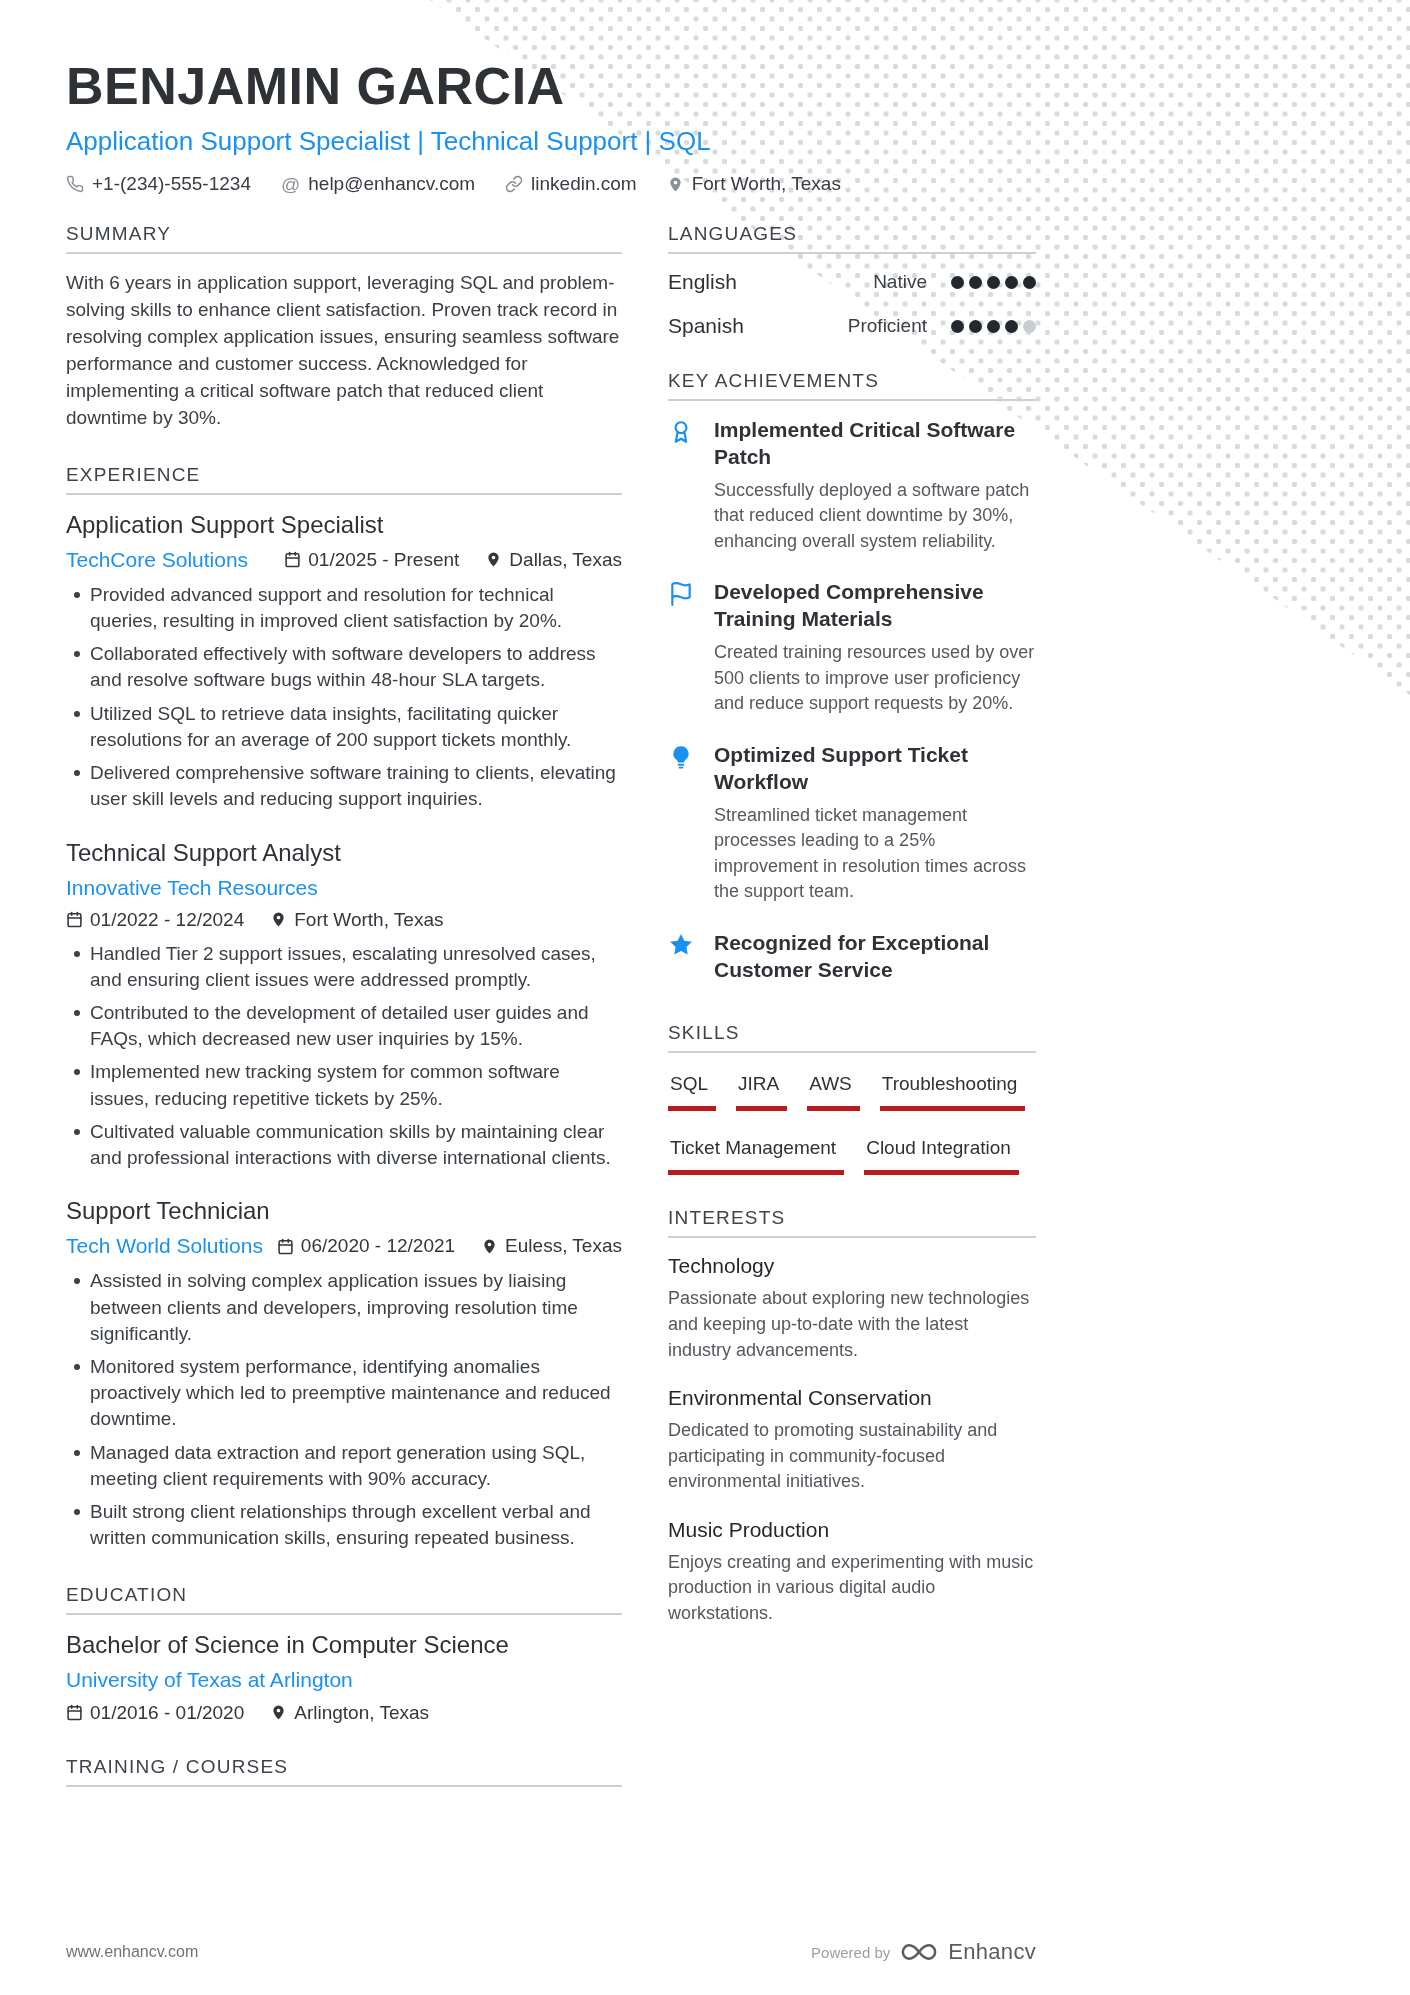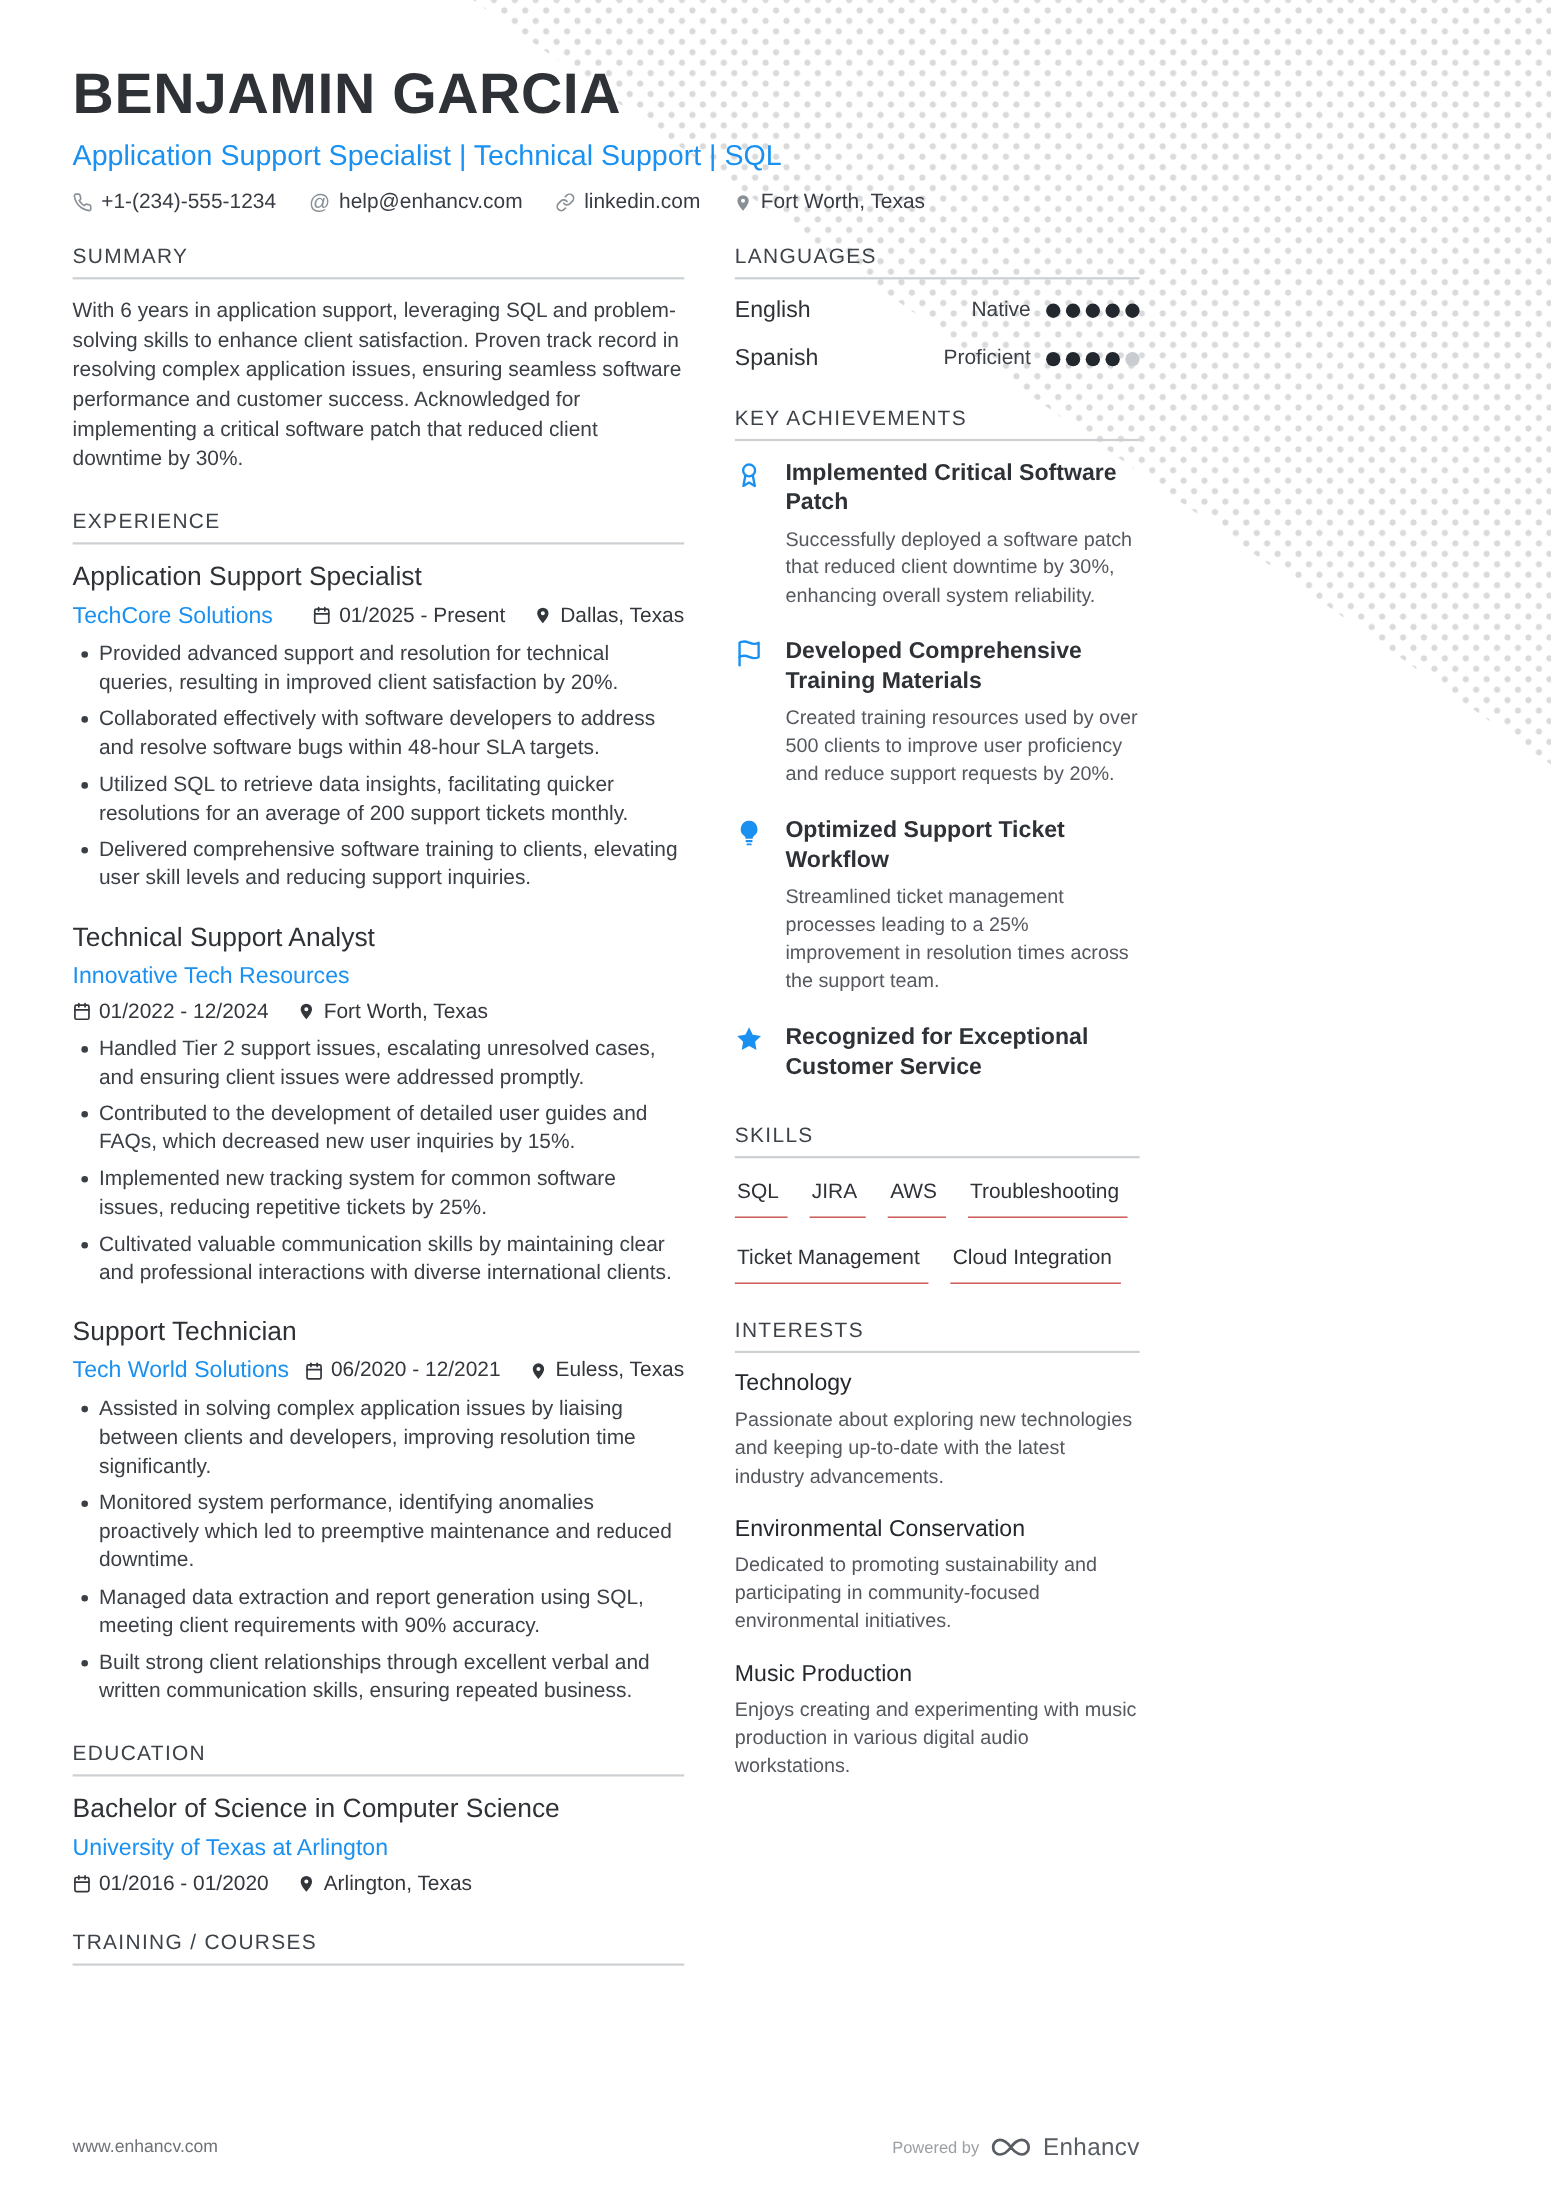--- a/index.html
+++ b/index.html
@@ -71,34 +71,34 @@
   .school { font-size:21px; color:#1a91f0; margin-bottom:10px; }
 
   
   .courses { display:grid; grid-template-columns:1fr 1fr; column-gap:40px; }
   .course-title { font-size:21px; color:#1a91f0; line-height:1.3; margin-bottom:8px; }
   .course-provider { font-size:19px; color:#33373c; }
 
   
   .lang-row { display:flex; align-items:center; margin-bottom:20px; }
   .lang-name { font-size:21px; color:#2e3237; }
-  .lang-level { margin-left:auto; font-size:19px; color:#3a3f45; margin-right:14px; }
+  .lang-level { margin-left:auto; font-size:19px; color:#3a3f45; margin-right:24px; }
   .lang-dots { display:flex; gap:5px; }
   .dot { width:13px; height:13px; border-radius:50%; background:#23282e; }
   .dot.empty { background:#c9cdd2; }
 
   
   .achievement { display:flex; margin-bottom:25px; }
   .achievement-iconbox { flex:0 0 30px; margin-right:16px; padding-top:2px; }
   .achievement-title { font-size:21px; font-weight:700; color:#2e3237; margin-bottom:7px; line-height:1.28; }
   .achievement-text { font-size:18px; color:#55595f; line-height:1.42; }
 
   
   .skills-list { display:flex; flex-wrap:wrap; column-gap:20px; row-gap:26px; padding-top:4px; }
-  .skill { font-size:19px; color:#2e3237; padding:0 8px 11px 2px; border-bottom:1px solid #b91c1c; }
+  .skill { font-size:19px; color:#2e3237; padding:0 8px 11px 2px; border-bottom:5px solid #b91c1c; }
 
   
   .interest { margin-bottom:23px; }
   .interest-title { font-size:21px; font-weight:400; color:#24282d; margin-bottom:8px; }
   .interest-text { font-size:18px; color:#54585e; line-height:1.42; }
 
   
   .footer {
     position:absolute; left:66px; right:374px; bottom:30px;
     display:flex; align-items:center; justify-content:space-between; z-index:1;

